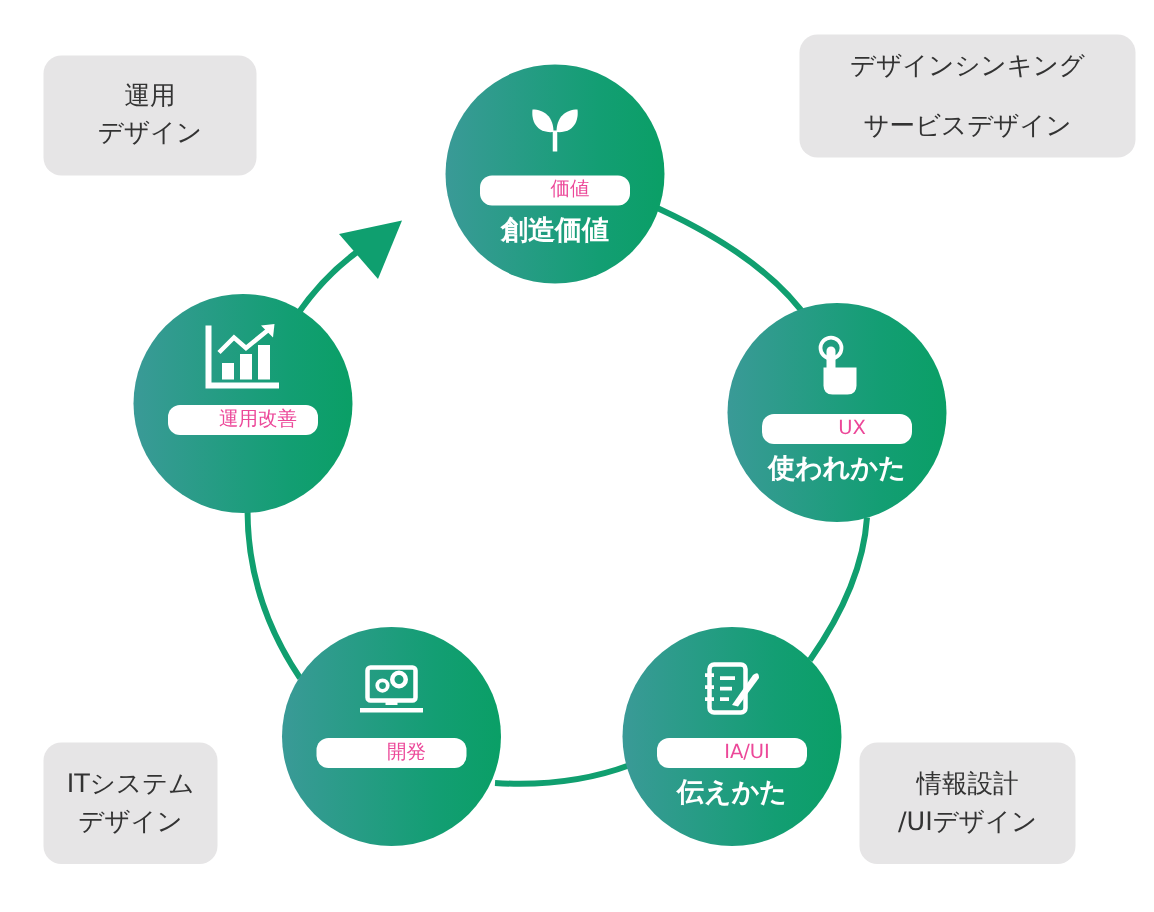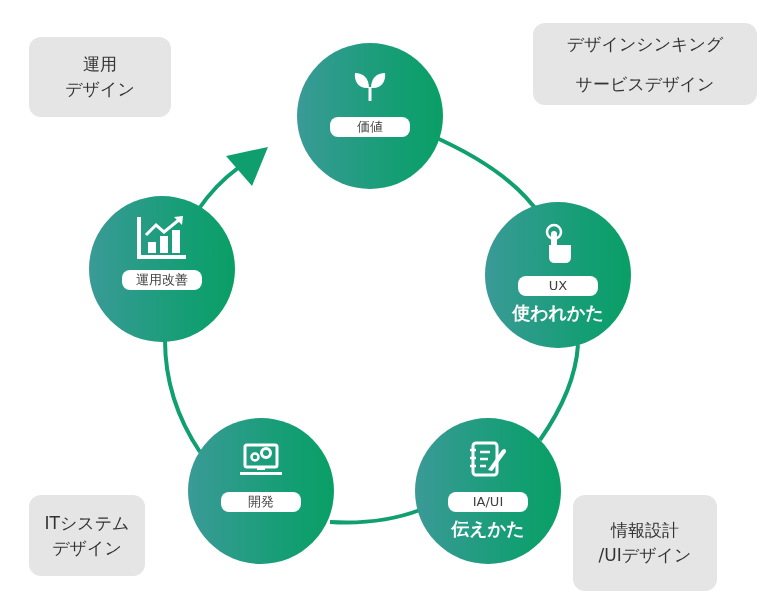--- a/index.html
+++ b/index.html
@@ -6,22 +6,22 @@
   body { width:769px; height:608px; position:relative; overflow:hidden;
          font-family:"DejaVu Sans", "Liberation Sans", sans-serif; }
   svg.ring { position:absolute; left:0; top:0; }
   .corner { position:absolute; background:#e6e5e6; border-radius:12px;
             color:#333; font-size:17px; line-height:25px; text-align:center;
             display:flex; flex-direction:column; justify-content:center; align-items:center; }
   .node { position:absolute; width:146px; height:146px; border-radius:50%;
           background:linear-gradient(90deg, #3a9a97 0%, #139e73 70%, #0a9f66 100%);
           display:flex; flex-direction:column; align-items:center; color:#fff; }
   .node .icon { margin-top:20px; height:44px; width:60px; display:flex; align-items:center; justify-content:center; }
-  .node .tag { margin-top:10px; background:#fff; color:#404040; border-radius:8px;
-               font-size:13px; line-height:20px; height:20px; width:80px; text-align:center; }
+  .node .tag { margin-top:10px; background:#fff; color:#ec4899; border-radius:8px;
+               font-size:13px; line-height:20px; height:20px; width:80px; text-align:center;padding-left:20px; }
   .node .title { margin-top:4px; font-size:18px; font-weight:bold; line-height:26px; white-space:nowrap; }
 </style>
 </head>
 <body>
 
 <svg class="ring" width="769" height="608">
 
   <path d="M 430 135 Q 510 170 540 215" stroke="#109f6f" stroke-width="4" fill="none"></path>
   <path d="M 578 345 Q 575 390 540 440" stroke="#109f6f" stroke-width="4" fill="none"></path>
   <path d="M 420 510 Q 380 525 330 522" stroke="#109f6f" stroke-width="4" fill="none"></path>
@@ -35,34 +35,35 @@
   <div>デザイン</div>
 </div>
 <div class="corner" style="left:533px;top:23px;width:224px;height:82px;gap:15px;">
   <div>デザインシンキング</div>
   <div>サービスデザイン</div>
 </div>
 <div class="corner" style="left:29px;top:495px;width:116px;height:81px;">
   <div>ITシステム</div>
   <div>デザイン</div>
 </div>
-<div class="corner" style="left:573px;top:495px;width:144px;height:96px;">
+<div class="corner" style="left:573px;top:495px;width:144px;height:81px;">
   <div>情報設計</div>
   <div>/UIデザイン</div>
 </div>
 
 <div class="node" style="left:297px;top:43px;">
   <div class="icon">
     <svg width="36" height="36" viewBox="0 0 36 36">
         <path d="M18 34 V20" stroke="#fff" stroke-width="3"></path>
         <path d="M17 21 C6 22 2 14 3 6 C11 6 17 11 17 21 Z" fill="#fff"></path>
         <path d="M19 21 C30 22 34 14 33 6 C25 6 19 11 19 21 Z" fill="#fff"></path>
       </svg>
   </div>
   <div class="tag">価値</div>
+  <div class="title">創造価値</div>
 </div>
 
 <div class="node" style="left:485px;top:202px;">
   <div class="icon">
     <svg width="34" height="42" viewBox="0 0 34 42">
         <circle cx="13" cy="9" r="7" fill="none" stroke="#fff" stroke-width="2.5"></circle>
         <rect x="10" y="8" width="6" height="20" rx="3" fill="#fff"></rect>
         <path d="M8 22 h22 v12 q0 6 -6 6 h-10 q-6 0 -6 -6 Z" fill="#fff"></path>
       </svg>
   </div>

